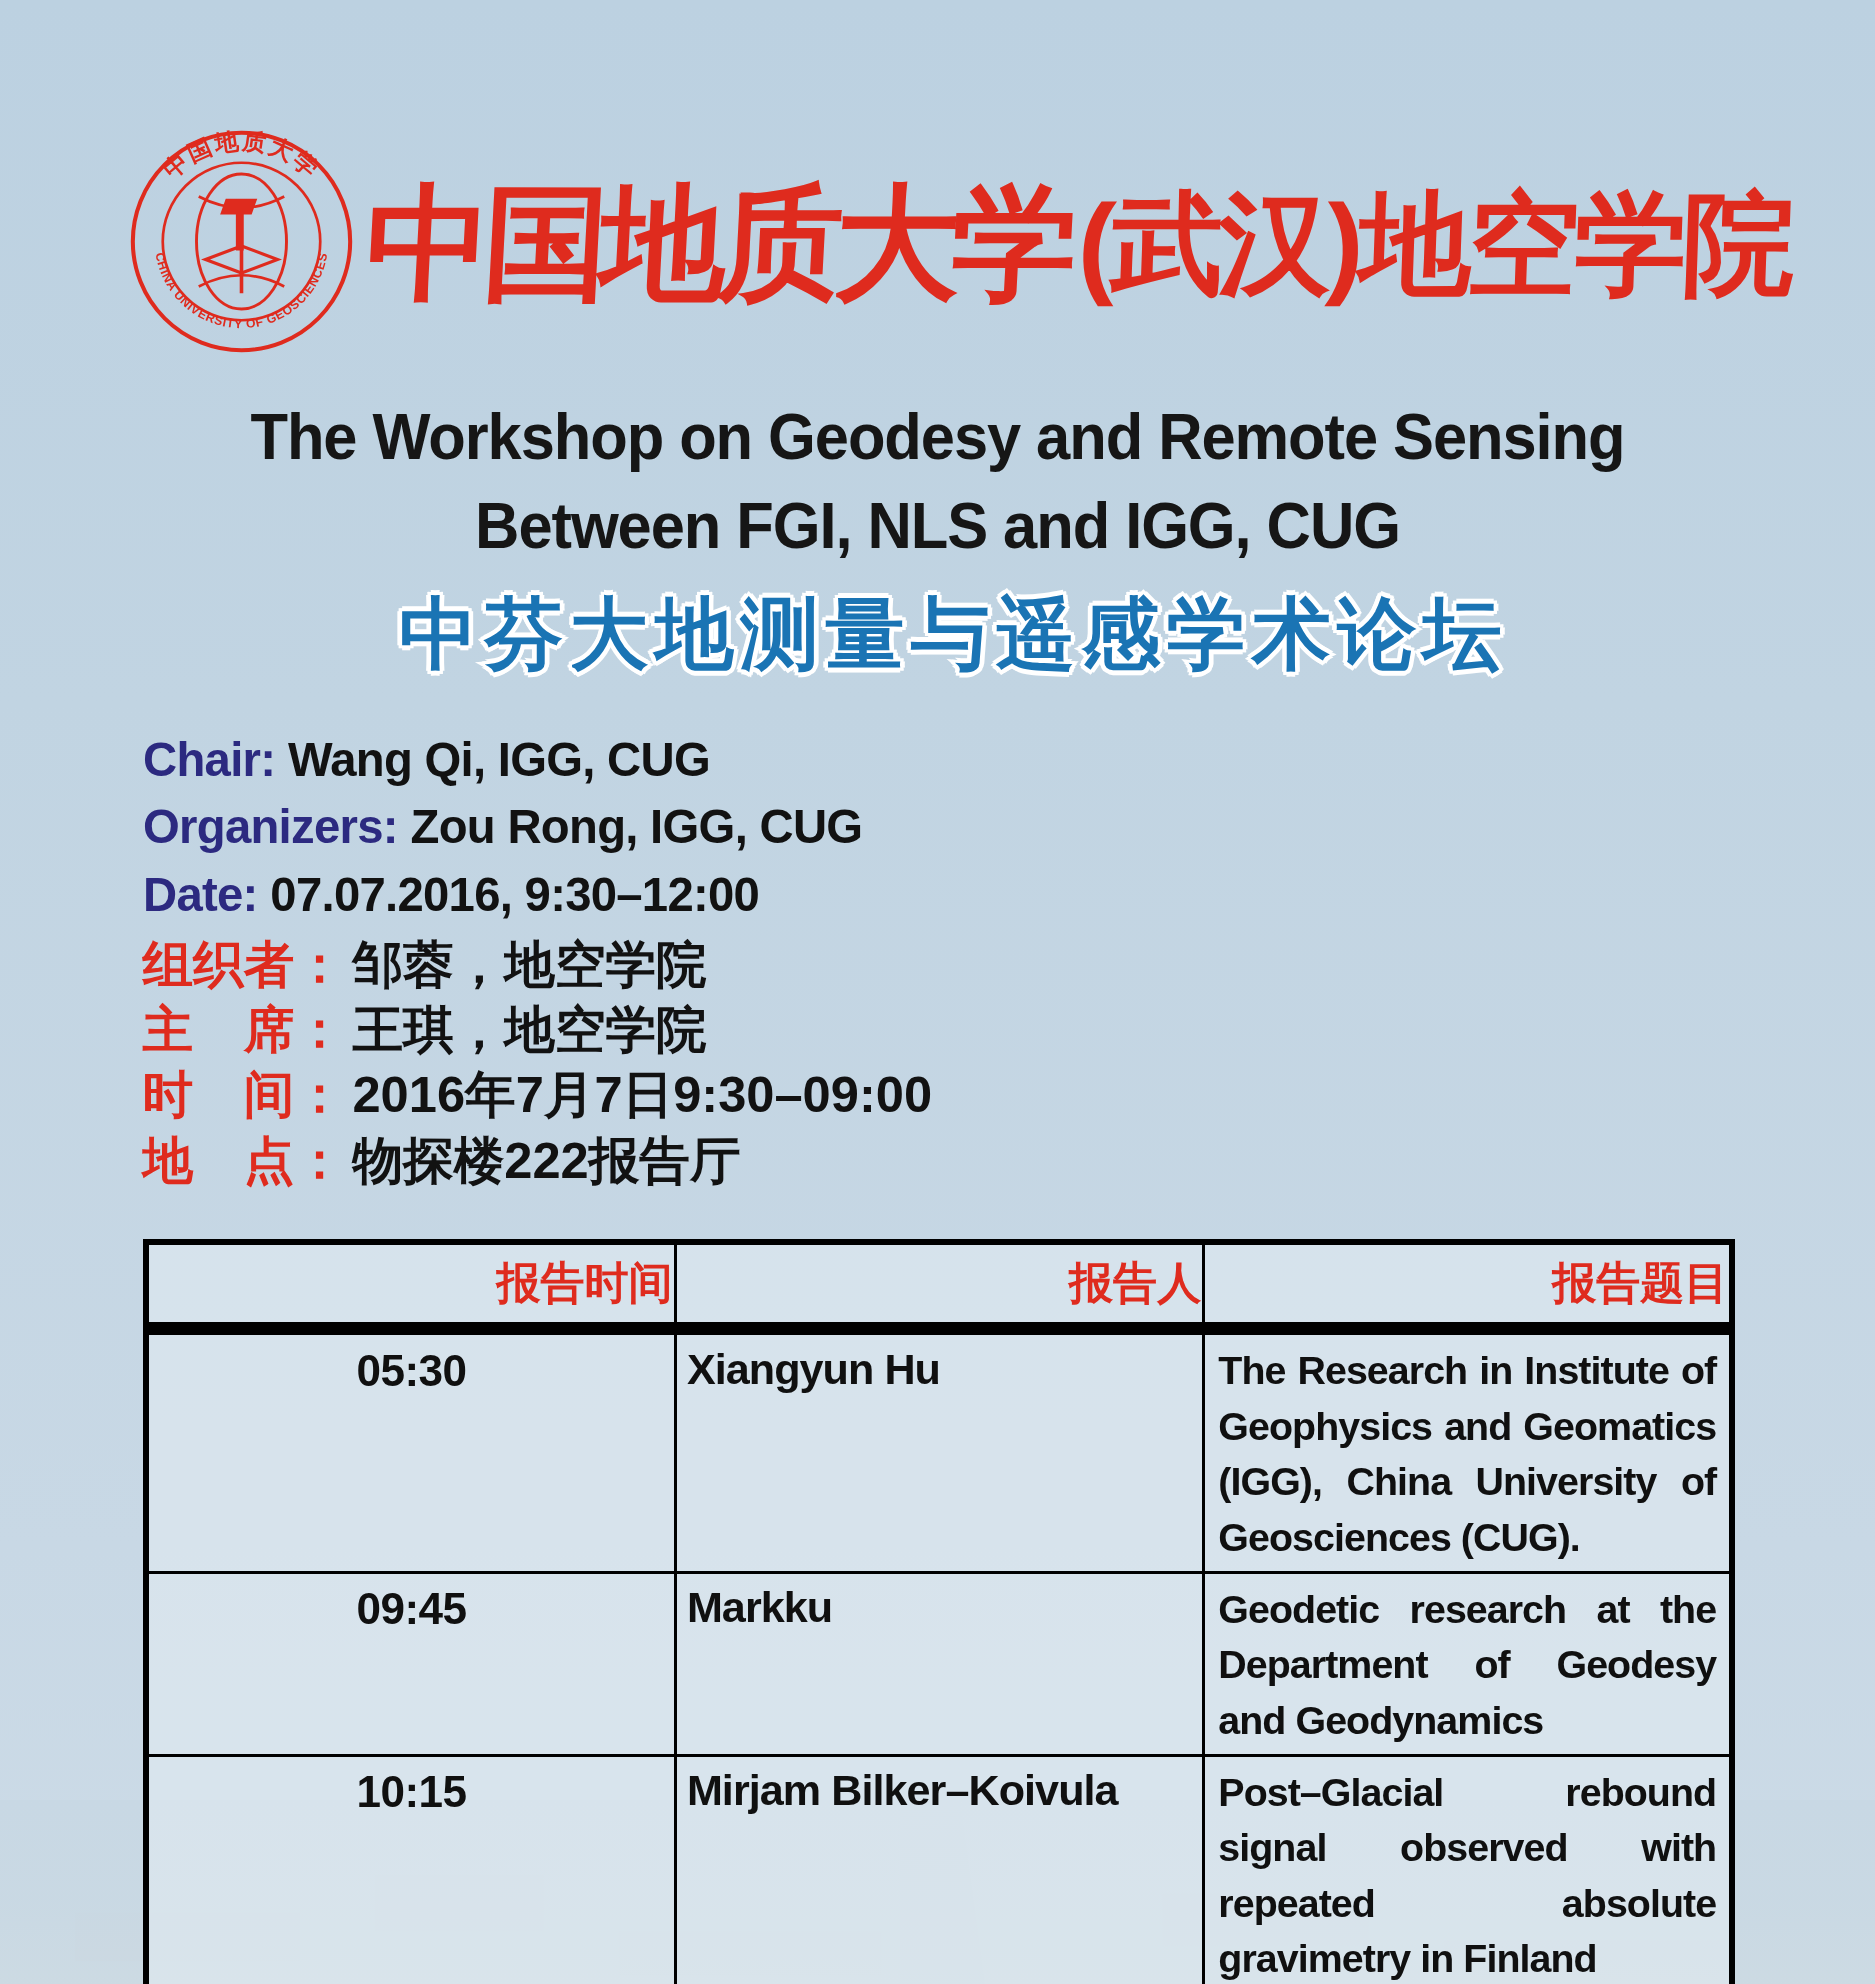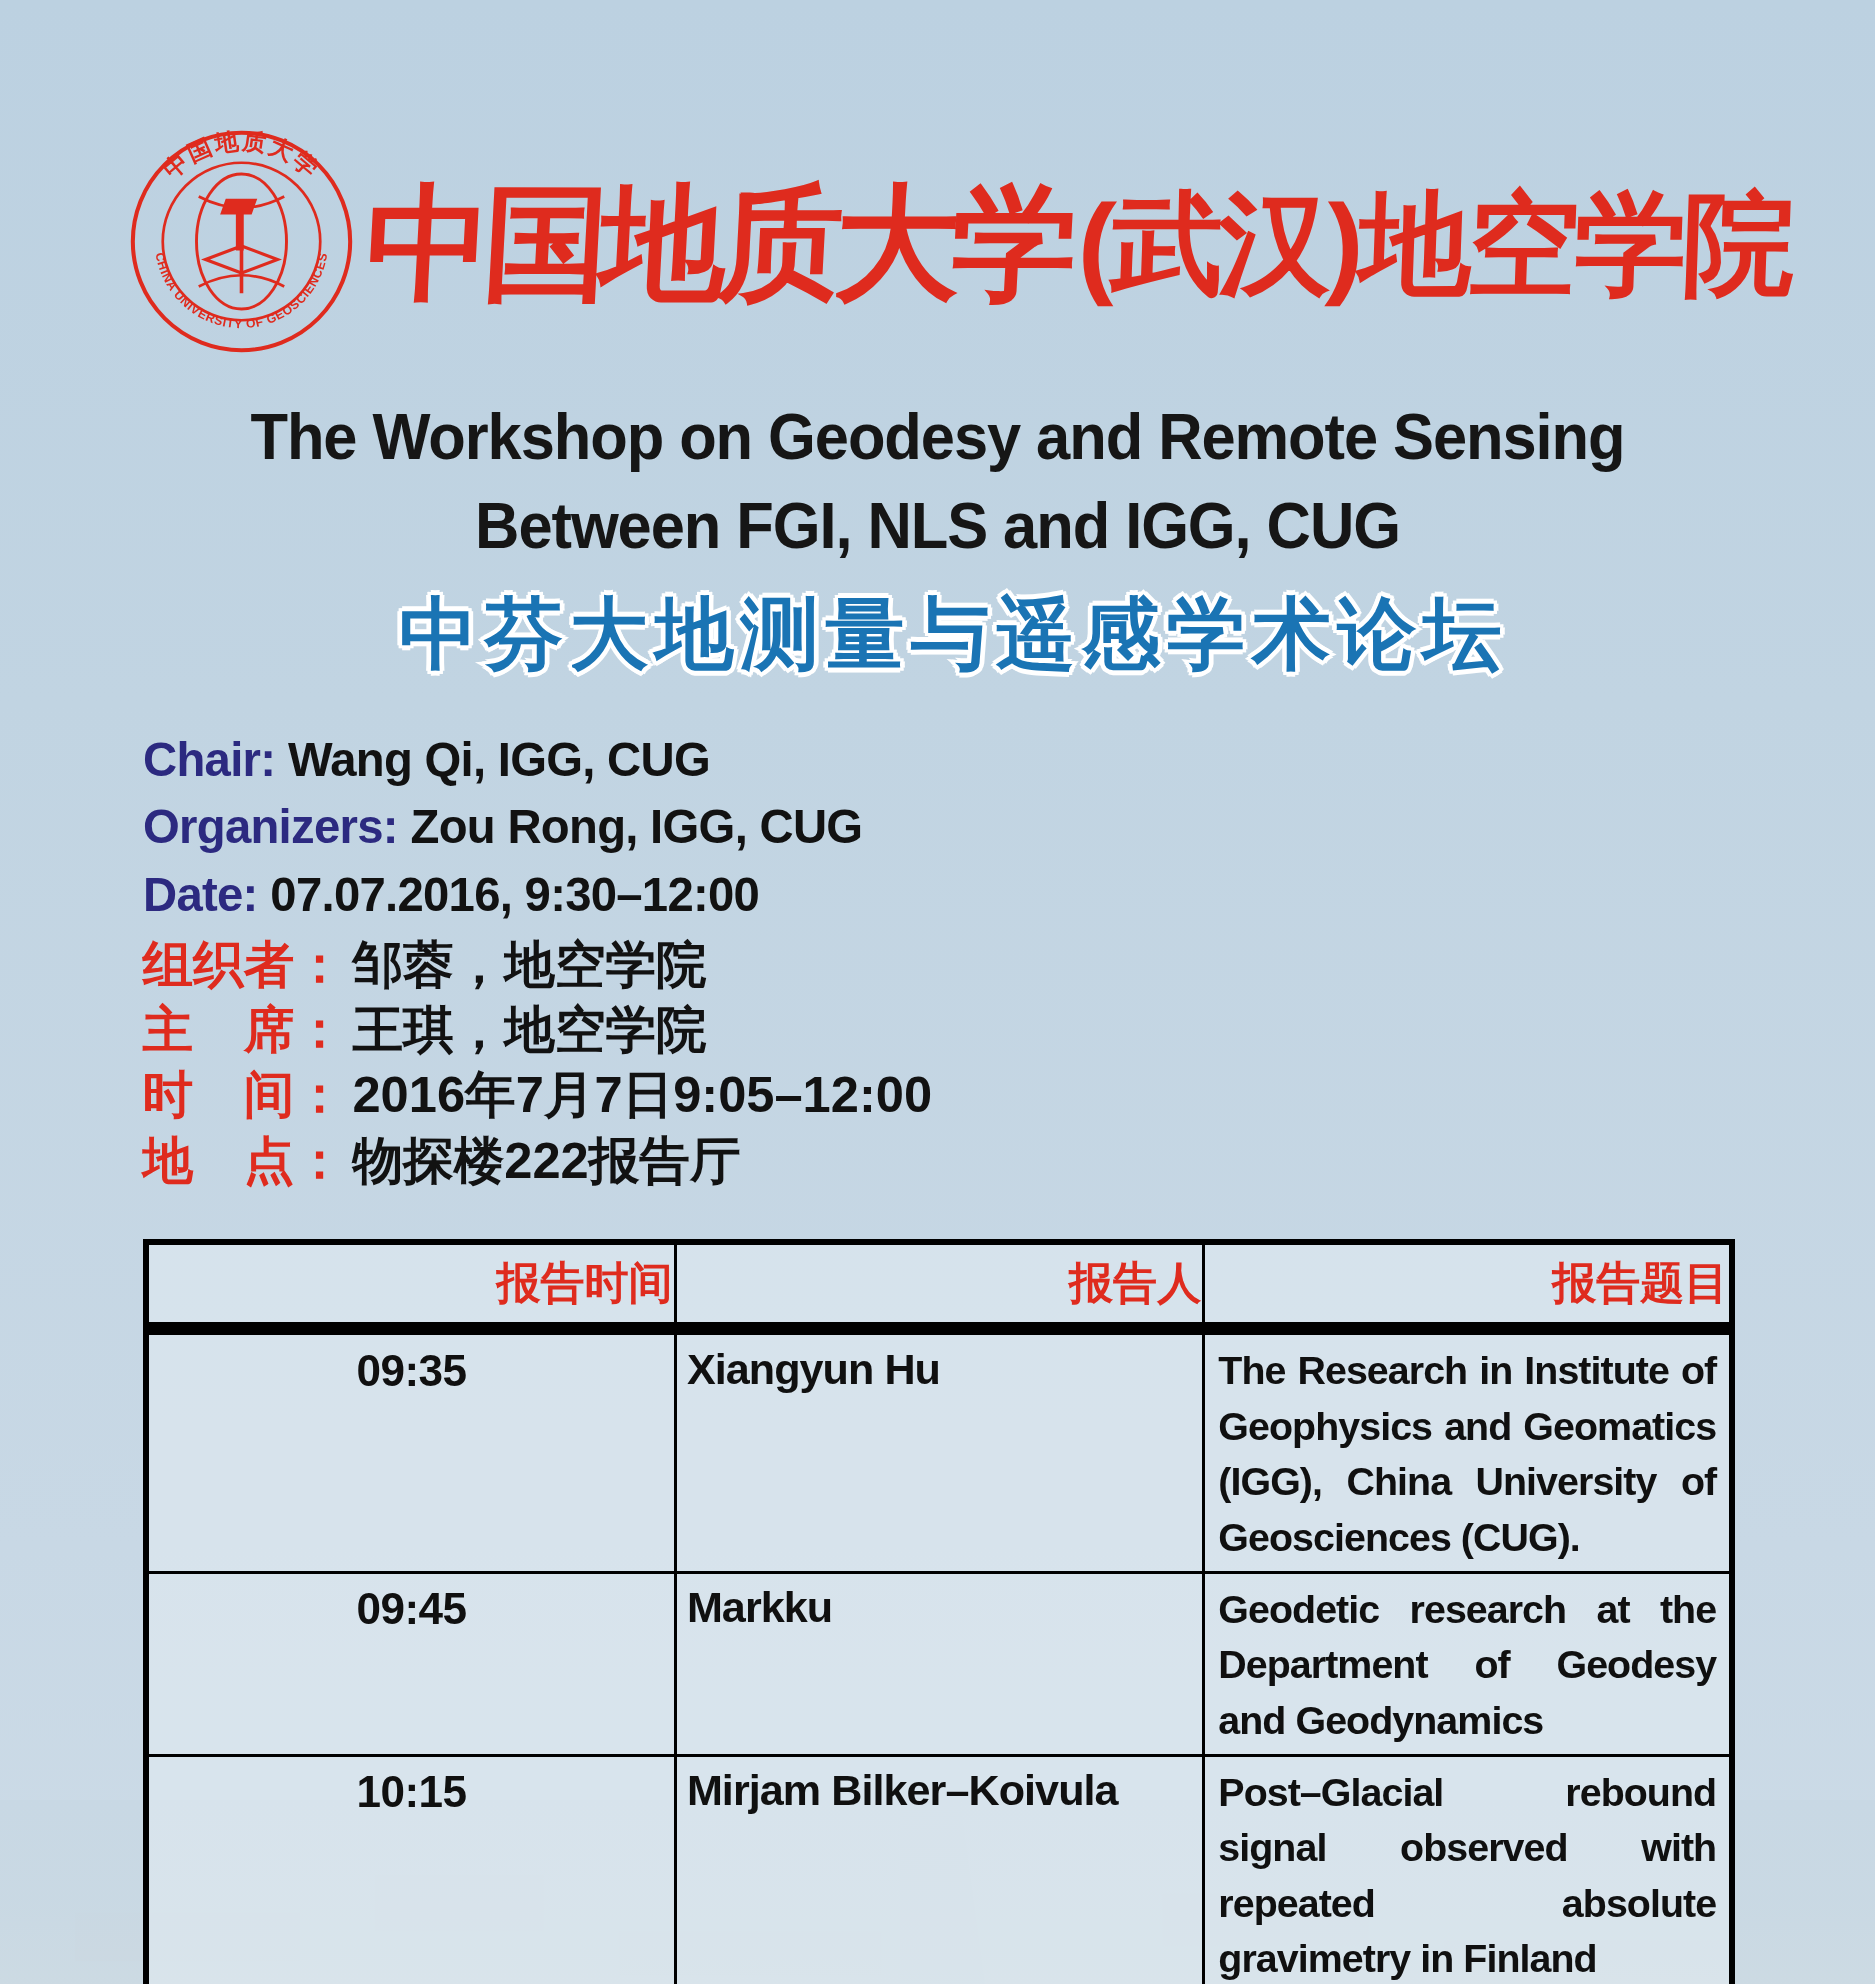--- a/index.html
+++ b/index.html
@@ -170,36 +170,36 @@
   </div>
 
   <div class="info info-cn">
     <div class="row">
       <span class="lab-cn">组织者：</span><span class="val">邹蓉，地空学院</span>
     </div>
     <div class="row">
       <span class="lab-cn">主　席：</span><span class="val">王琪，地空学院</span>
     </div>
     <div class="row">
-      <span class="lab-cn">时　间：</span><span class="val">2016年7月7日9:05–12:00</span>
+      <span class="lab-cn">时　间：</span><span class="val">2016年7月7日9:30–09:00</span>
     </div>
     <div class="row">
       <span class="lab-cn">地　点：</span><span class="val">物探楼222报告厅</span>
     </div>
   </div>
 
   <table class="schedule">
     <tbody>
         <tr class="hdr">
       <td>报告时间</td>
       <td>报告人</td>
       <td>报告题目</td>
     </tr>
     <tr class="rh2">
-      <td class="time">09:35</td>
+      <td class="time">05:30</td>
       <td class="spk">Xiangyun Hu</td>
       <td class="ttl">The Research in Institute of Geophysics and Geomatics (IGG), China University of Geosciences (CUG).</td>
     </tr>
     <tr class="rh2">
       <td class="time">09:45</td>
       <td class="spk">Markku</td>
       <td class="ttl">Geodetic research at the Department of Geodesy and Geodynamics</td>
     </tr>
     <tr class="rh2">
       <td class="time">10:15</td>

